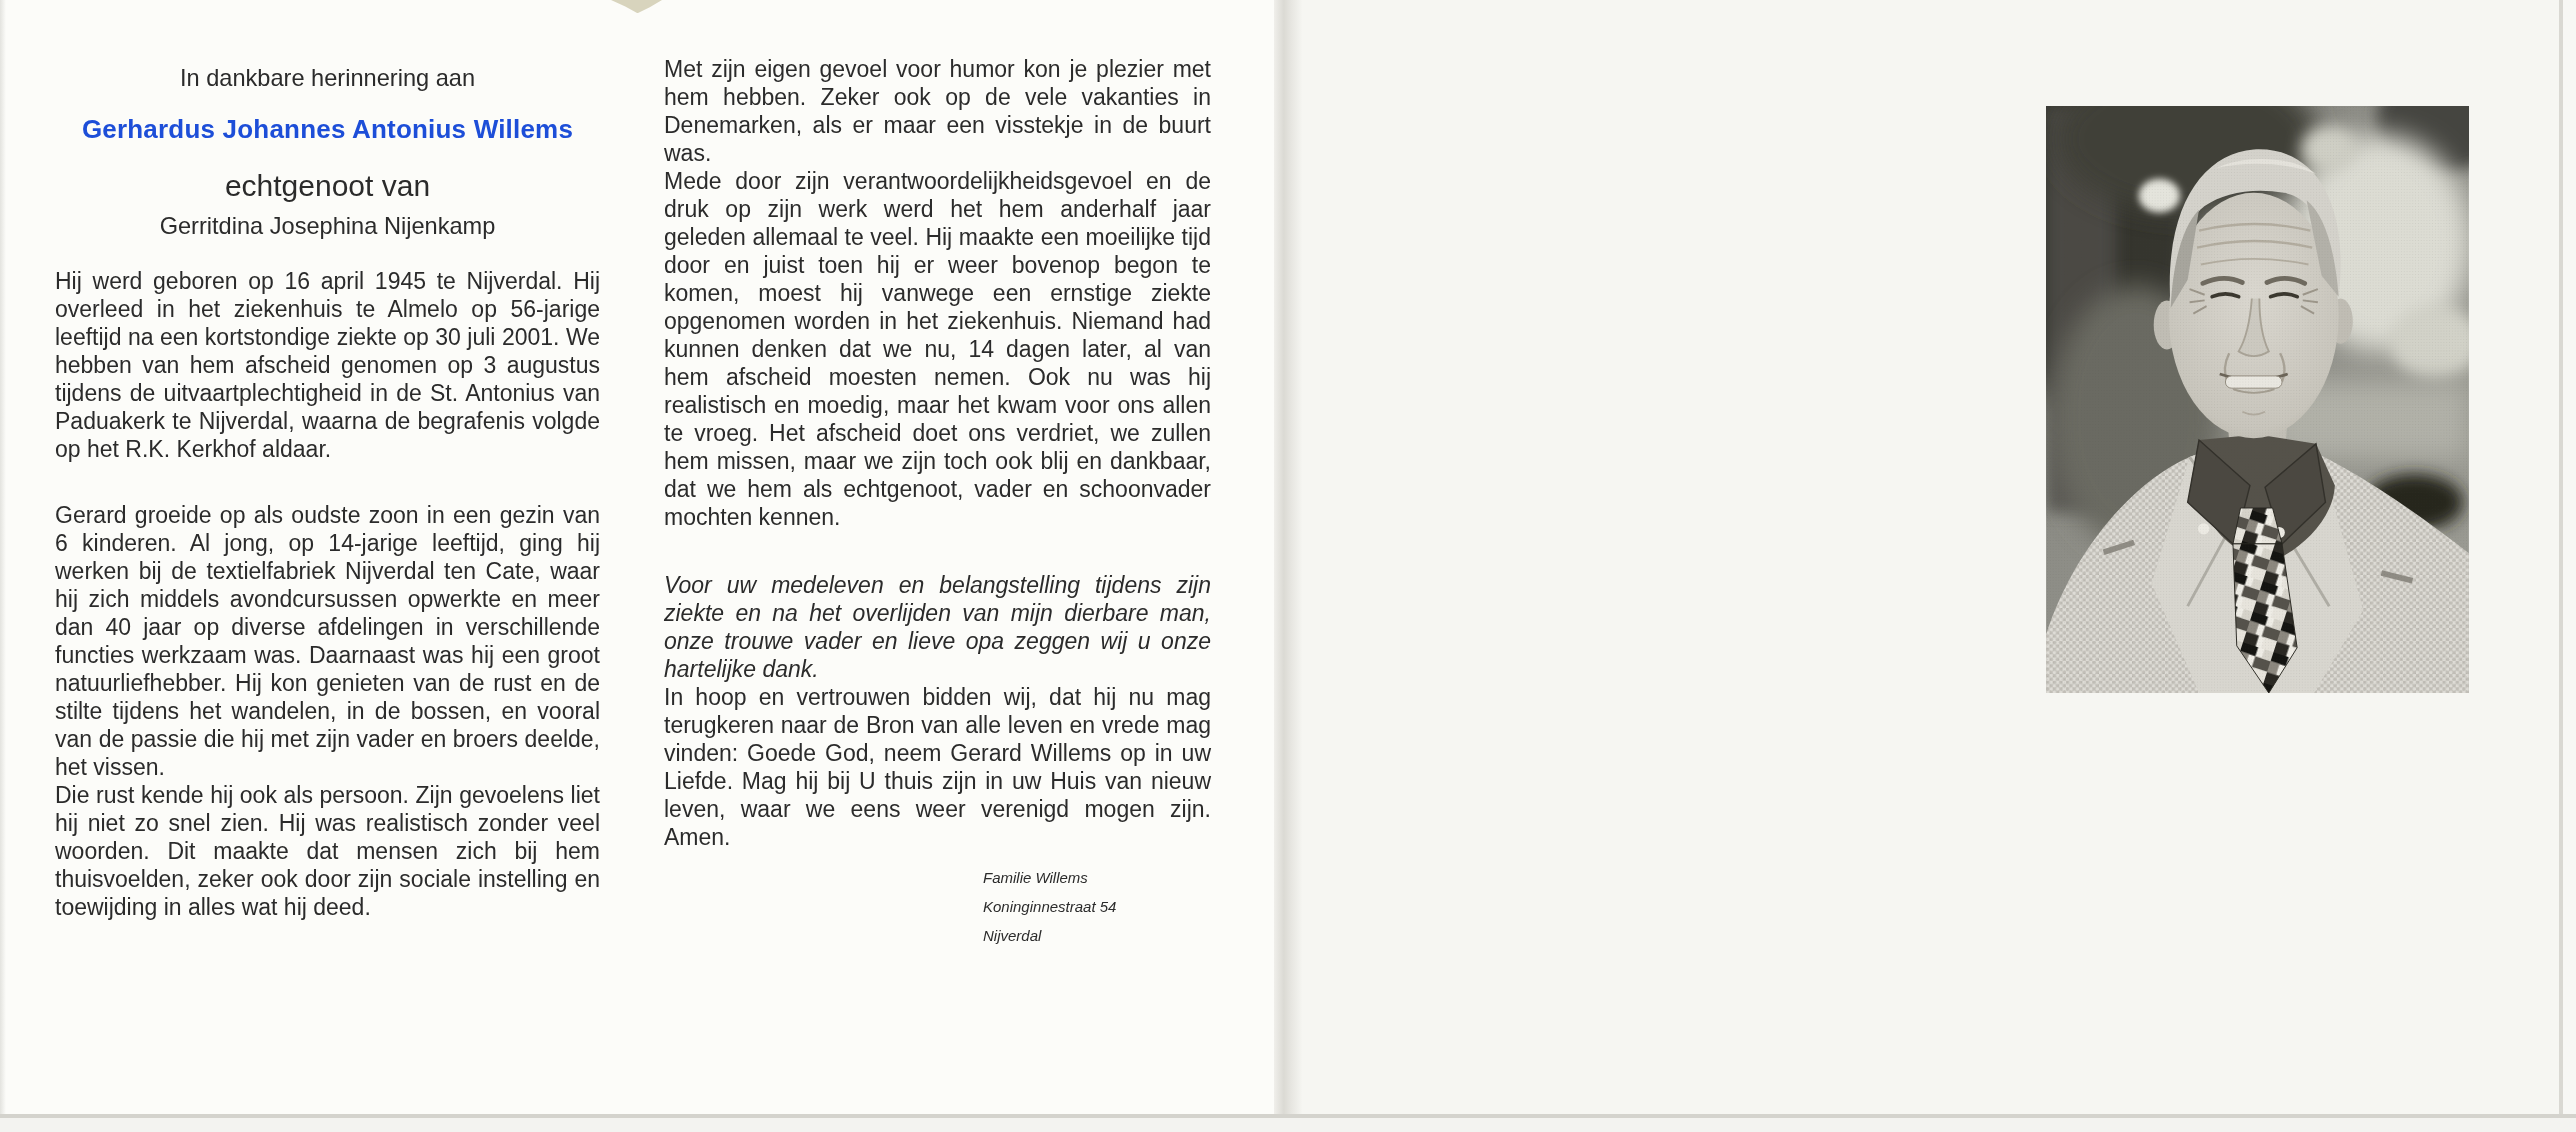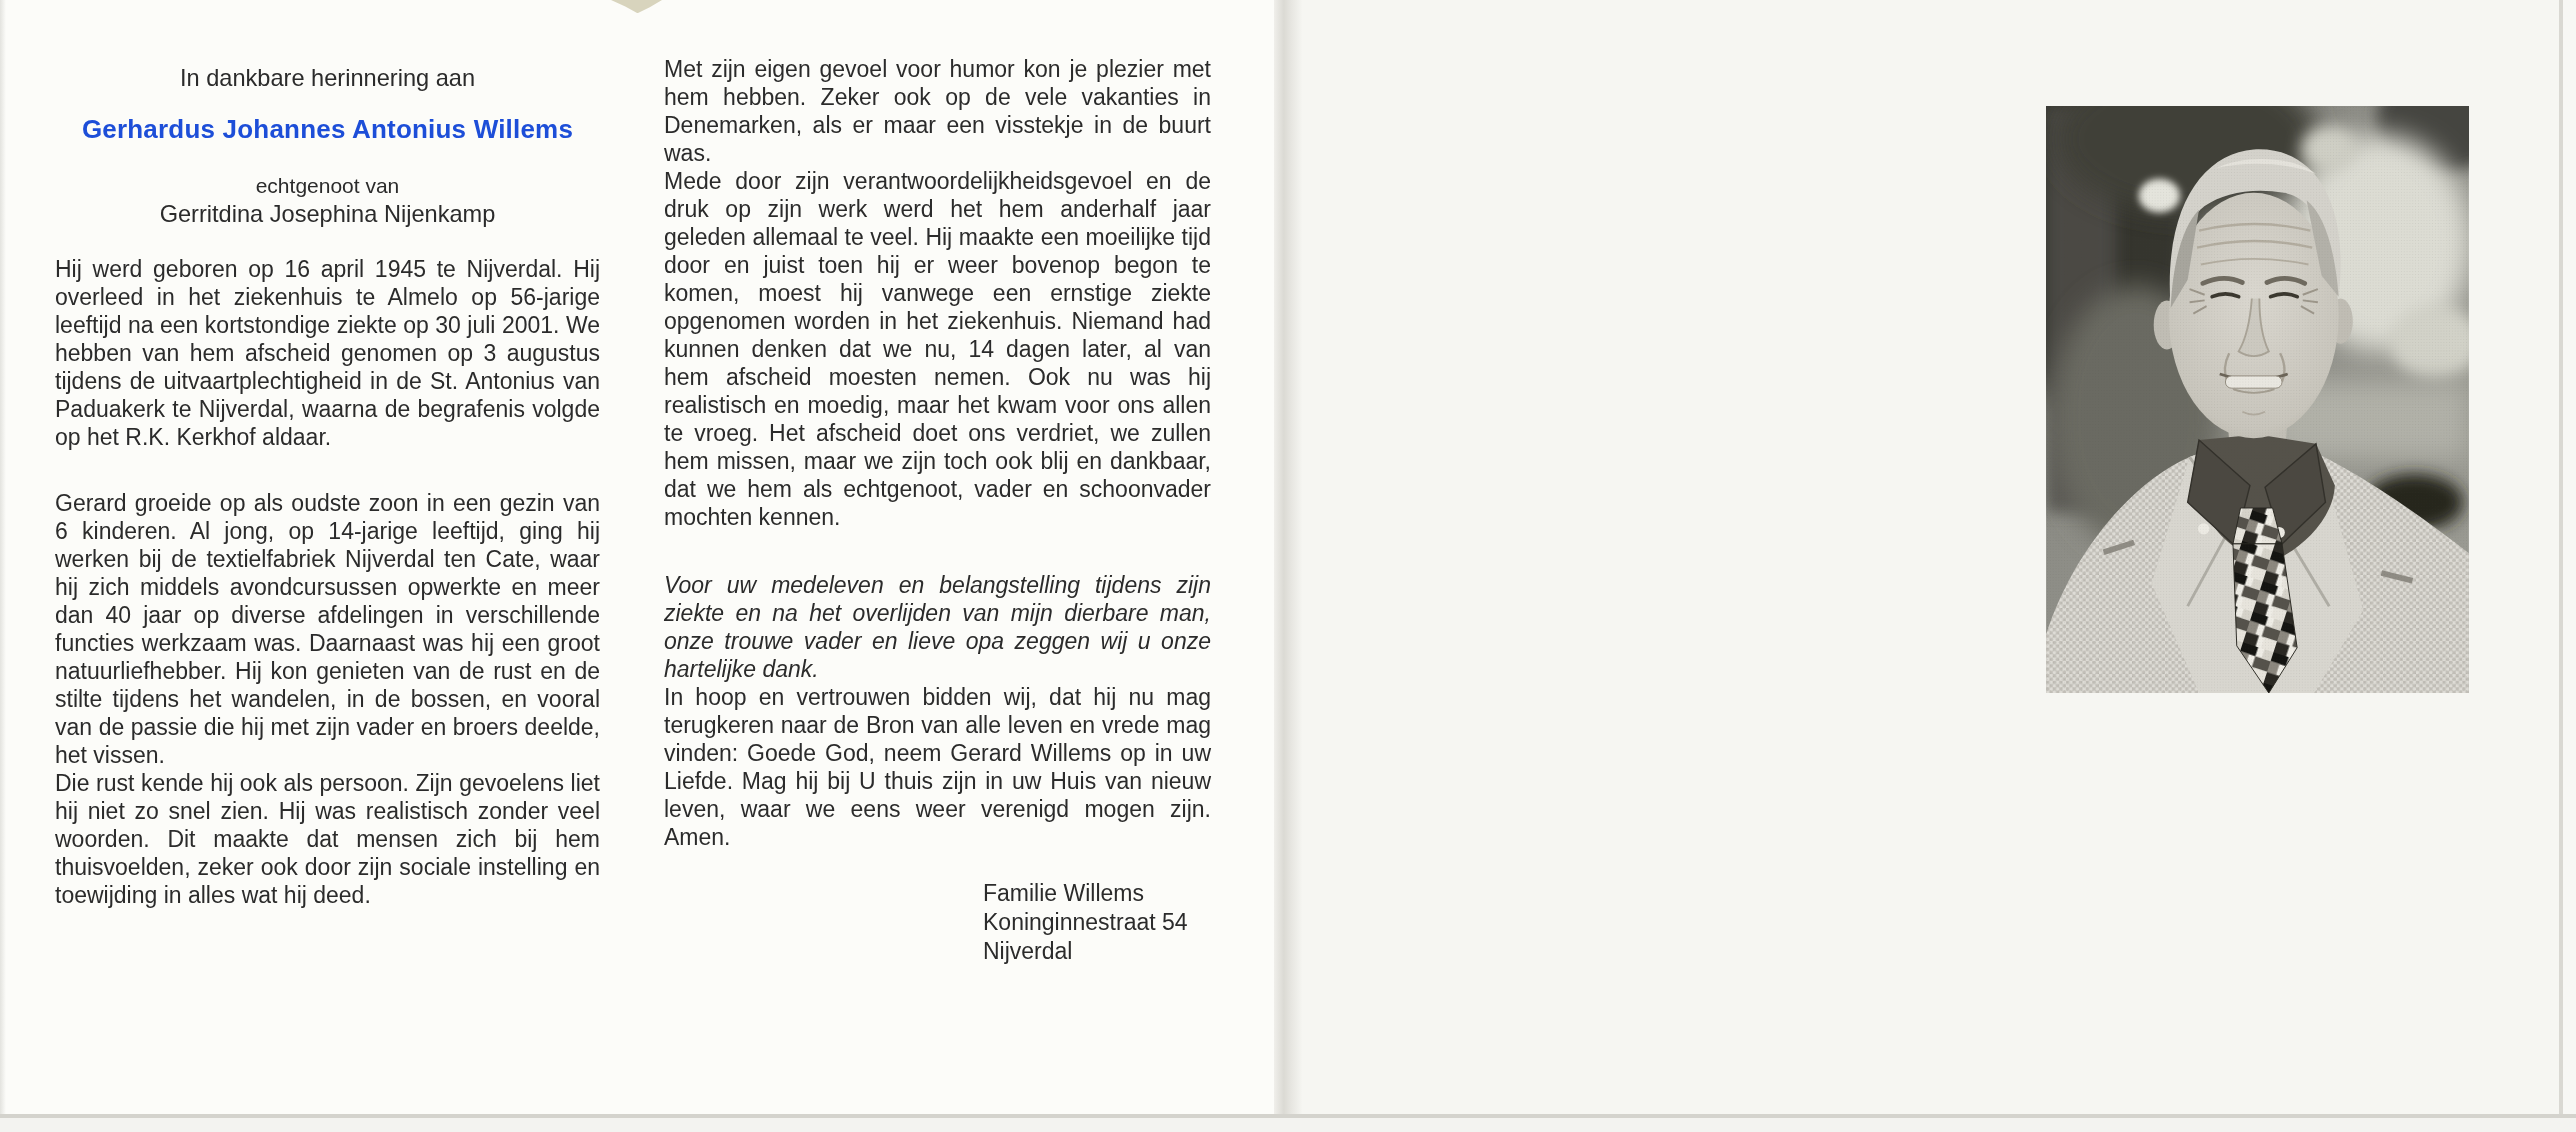--- a/index.html
+++ b/index.html
@@ -18,27 +18,27 @@
   .bottom-paper{position:absolute;left:0;top:1118px;width:2576px;height:14px;background:#f3f3f0;}
   .top-notch{position:absolute;left:611px;top:0;width:51px;height:13.2px;background:#d8d4bd;
         clip-path:polygon(0 0,100% 0,76% 55%,52% 100%,28% 50%);}
 
   .col{position:absolute;top:0;}
   .col-1{left:55px;top:64px;width:545px;}
   .col-2{left:664px;top:55px;width:547px;}
   .hdr{text-align:center;}
   .hdr .intro{font-size:23.6px;line-height:29px;margin:0 0 21px 0;}
   .hdr .name{font-size:26px;line-height:31px;font-weight:bold;color:#1d4ed8;margin:0 0 26.4px 0;letter-spacing:0.2px;}
-  .hdr .relation{font-size:21px;line-height:29px;margin:0;}
+  .hdr .relation{font-size:30px;line-height:29px;margin:12px;}
   .hdr .spouse{font-size:23.6px;line-height:29px;margin:0;}
   p.body{font-size:23px;line-height:28px;margin:0;text-align:justify;text-justify:inter-word;}
   .col-1 p.first{margin-top:26px;}
   .col-1 p.gap{margin-top:38px;}
   .ack{font-style:italic;margin-top:40px !important;}
-  .signature{font-size:23px;line-height:29px;margin-top:28px;margin-left:319px;}
+  .signature{font-style:italic;font-size:15px;line-height:29px;margin-top:12px;margin-left:319px;}
   .signature div{white-space:nowrap;}
 </style>
 </head>
 <body>
 
 <div class="scene">
 
   <div class="page page-left">
 
     <div class="col col-1">

